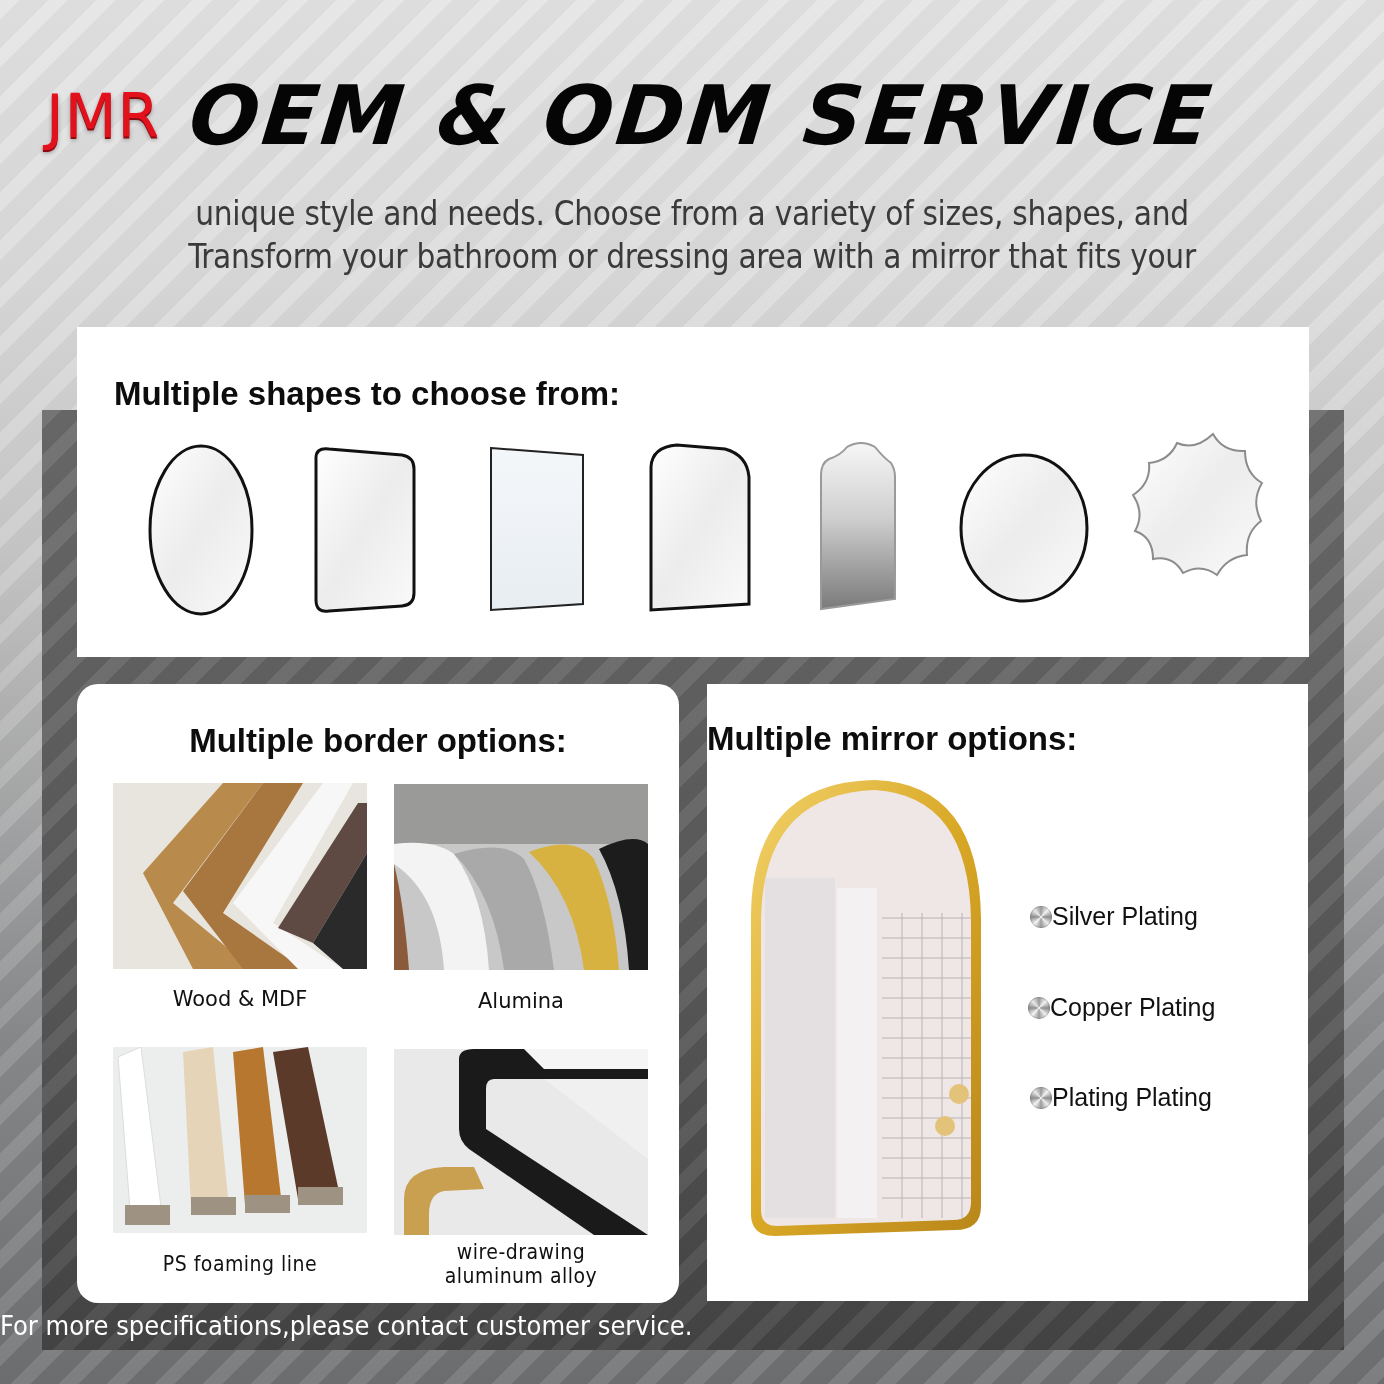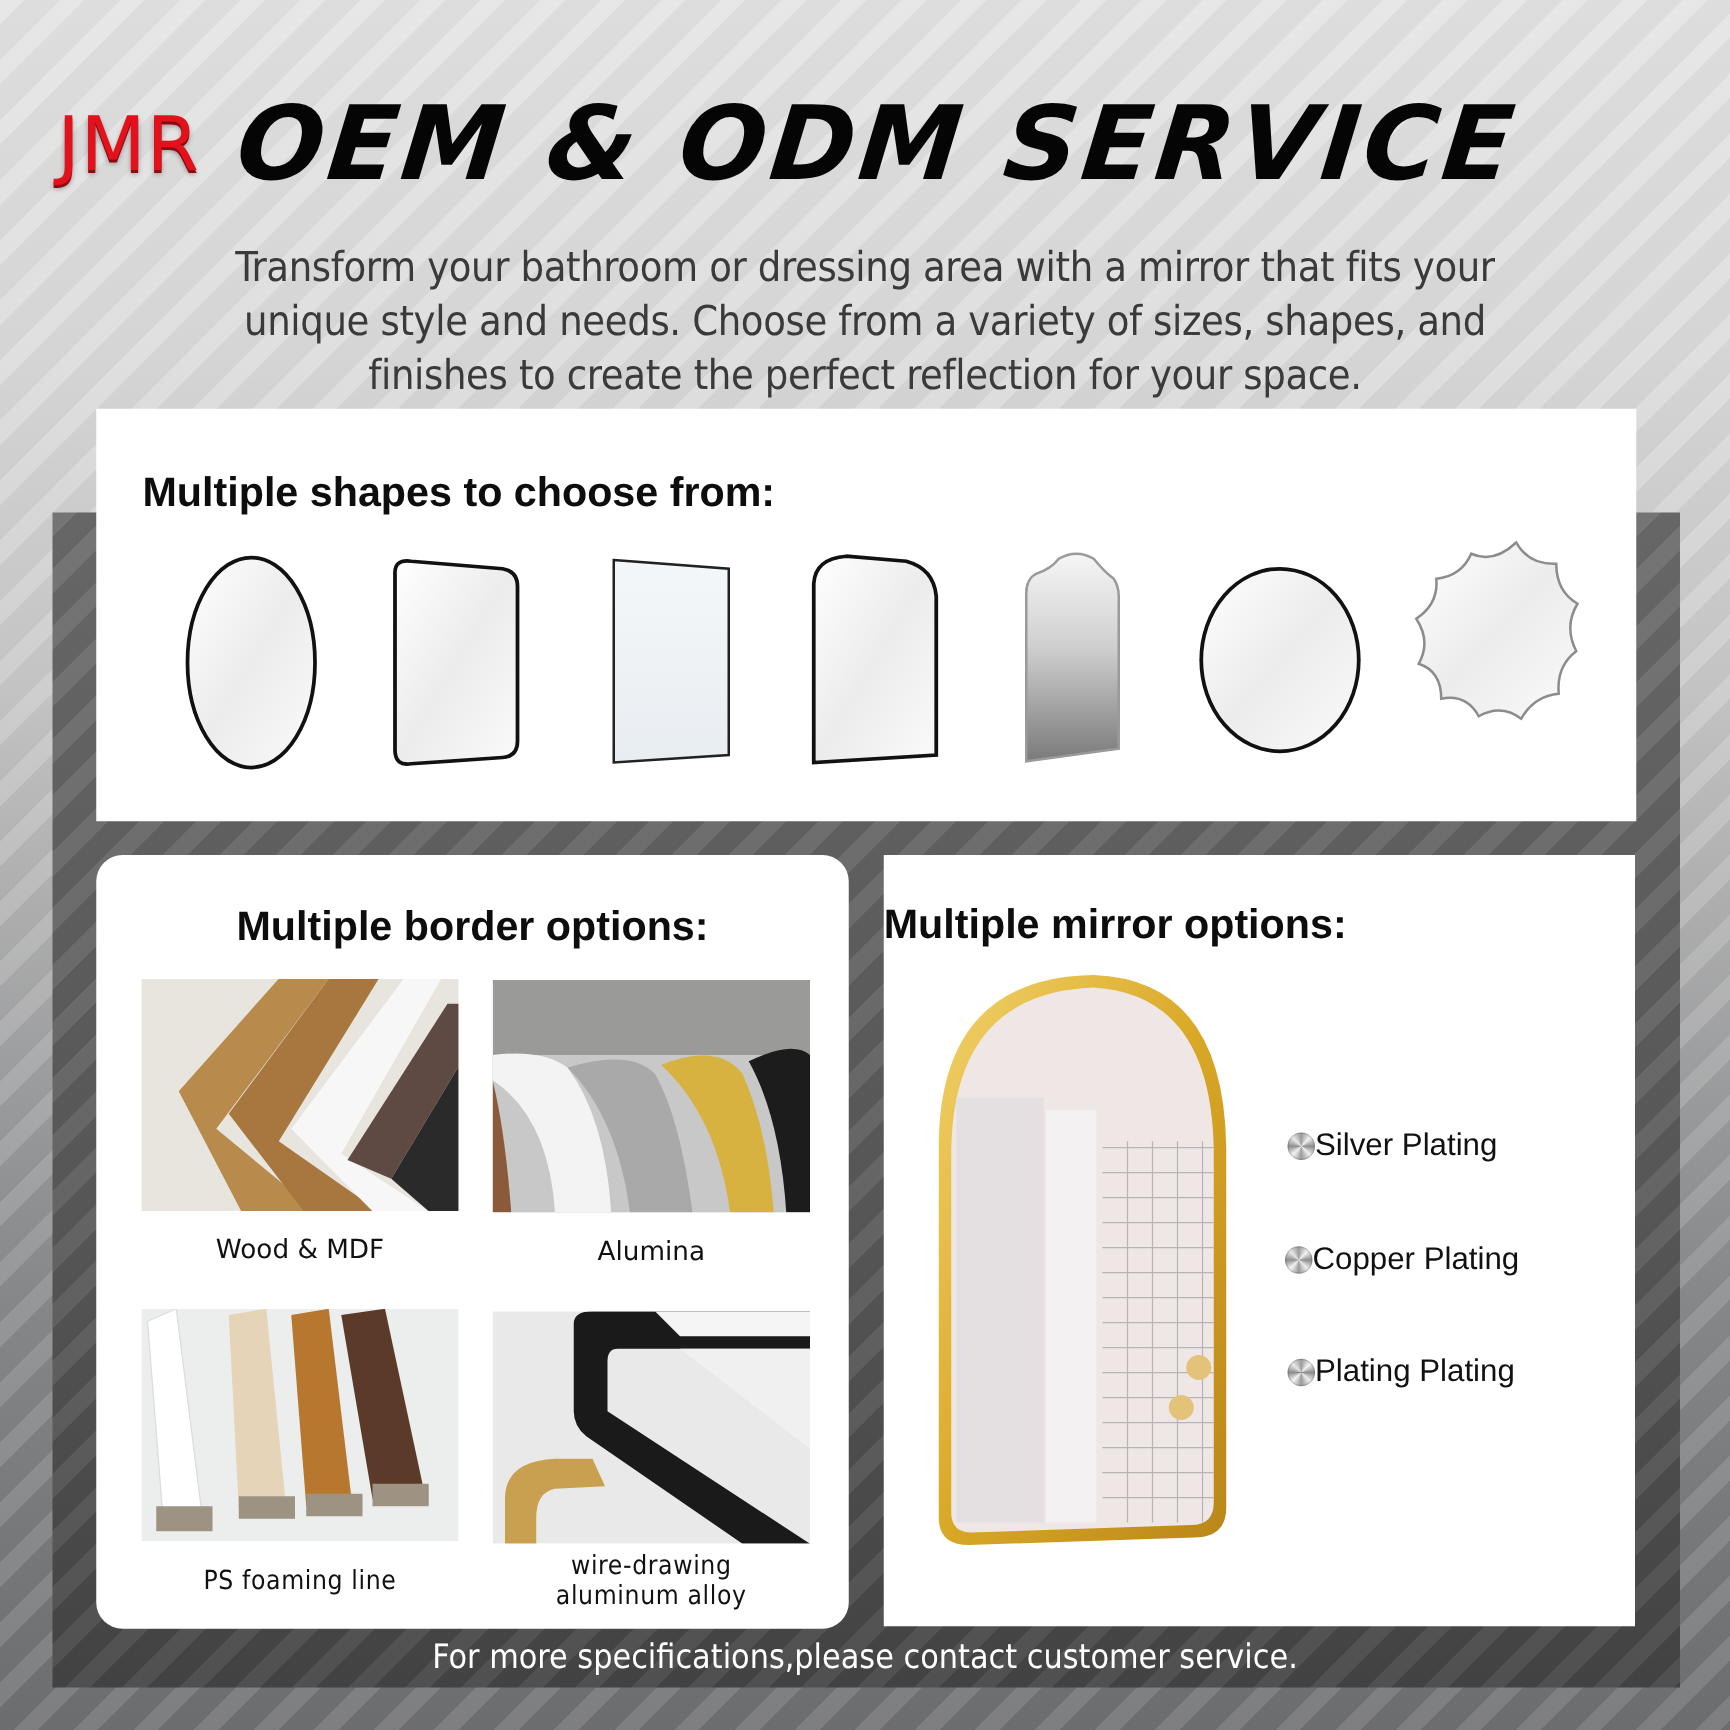--- a/index.html
+++ b/index.html
@@ -59,37 +59,36 @@
   .option {
     position: absolute; display: flex; align-items: center; gap: 0;
     font-size: 25px; color: #111;
   }
   .chrome-dot {
     width: 22px; height: 22px; border-radius: 50%;
     background: conic-gradient(#9a9a9a, #f2f2f2, #8c8c8c, #ededed, #9a9a9a, #f4f4f4, #8d8d8d, #e8e8e8, #9a9a9a);
     box-shadow: inset 0 0 0 1px rgba(0,0,0,0.15);
   }
   .footer {
-    position: absolute; left: 0; top: 1306px; width: 1384px; text-align: center;
+    position: absolute; left: 0; top: 1306px; width: 1384px; 
     font-family: "DejaVu Sans Condensed", "DejaVu Sans", sans-serif;
     font-size: 27px; color: #ffffff; line-height: 40px;
   }
 </style>
 </head>
 <body>
 
 <div class="header">
   <div class="logo">JMR</div>
   <div class="title">OEM &amp; ODM SERVICE</div>
 </div>
 
 <div class="intro">
+  <div>unique style and needs. Choose from a variety of sizes, shapes, and</div>
   <div>Transform your bathroom or dressing area with a mirror that fits your</div>
-  <div>unique style and needs. Choose from a variety of sizes, shapes, and</div>
-  <div>finishes to create the perfect reflection for your space.</div>
 </div>
 
 <div class="backplate"></div>
 
 <div class="card shapes-card">
   <div class="card-title">Multiple shapes to choose from:</div>
   <svg width="1232" height="330" style="position:absolute;left:0;top:0">
     <defs>
       <linearGradient id="glass" x1="0" y1="0" x2="1" y2="1">
         <stop offset="0" stop-color="#ffffff"></stop>

